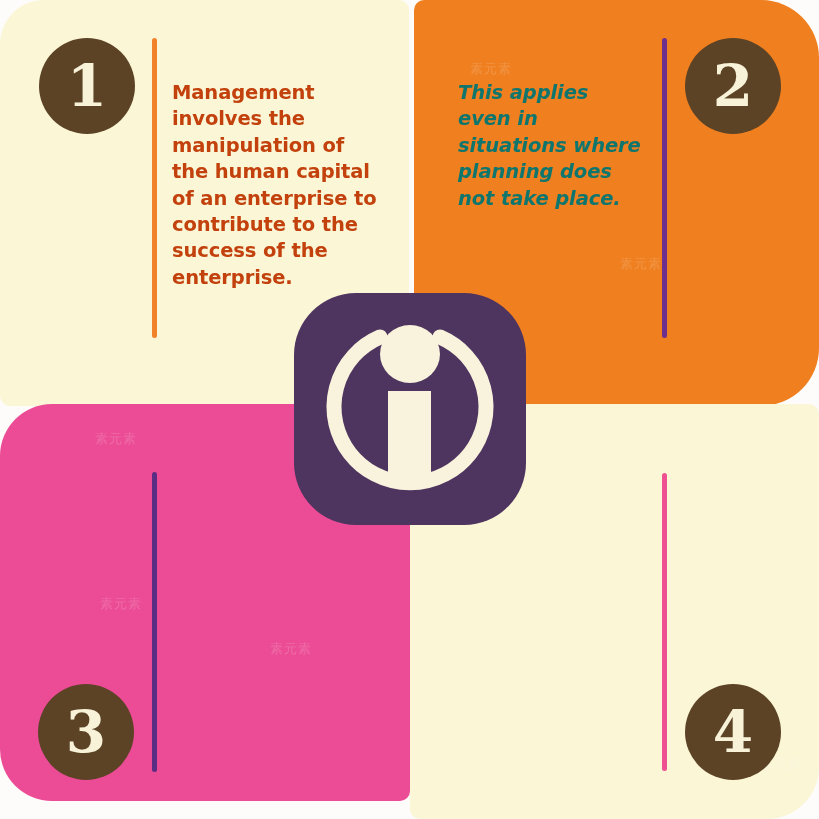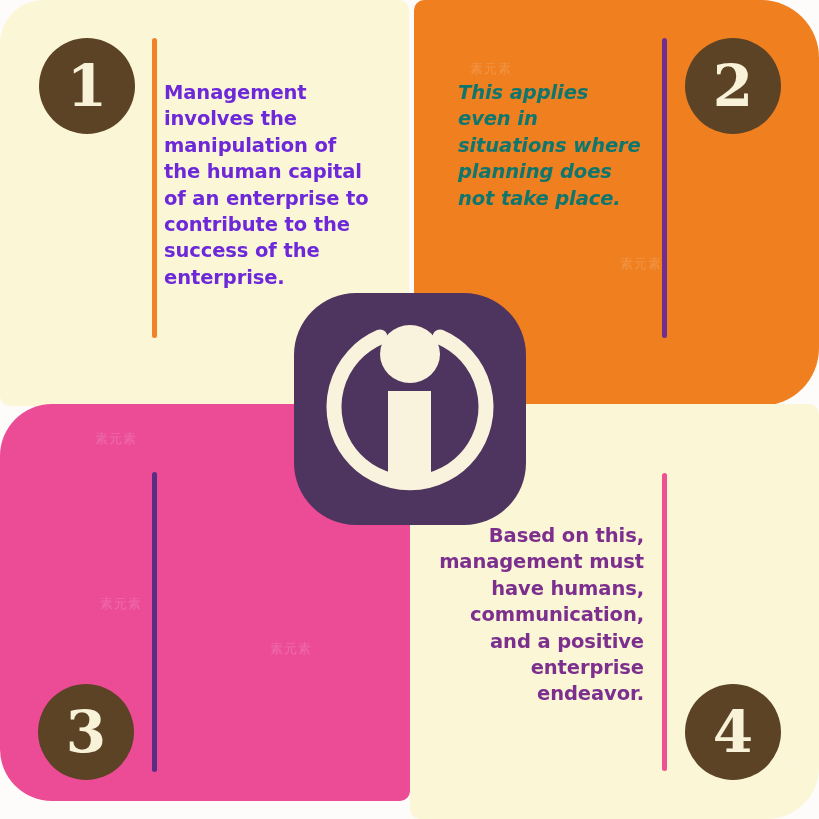--- a/index.html
+++ b/index.html
@@ -83,22 +83,22 @@
   .copy {
     position: absolute;
     font-family: "DejaVu Sans", sans-serif;
     font-weight: bold;
     font-size: 19.5px;
     line-height: 26.4px;
     letter-spacing: -0.1px;
     white-space: pre-line;
   }
   #copy-1 {
-    left: 164px; top: 80px; width: 210px;
-    color: #6d28d9; text-align: left;
+    left: 172px; top: 80px; width: 210px;
+    color: #c2410c; text-align: left;
   }
   #copy-2 {
     left: 458px; top: 80px; width: 186px;
     color: #0f766e; text-align: left; font-style: italic;
   }
   #copy-3 {
     left: 170px; top: 548px; width: 220px;
     color: #fdf4ee; text-align: left;
   }
   #copy-4 {
@@ -144,21 +144,20 @@
   <div class="wm" style="left:100px; top:595px;">素元素</div>
   <div class="wm" style="left:760px; top:755px;">素元素</div>
 
   <div class="rule" id="rule-1"></div>
   <div class="rule" id="rule-2"></div>
   <div class="rule" id="rule-3"></div>
   <div class="rule" id="rule-4"></div>
 
   <div class="copy" id="copy-1">Management involves the manipulation of the human capital of an enterprise to contribute to the success of the enterprise.</div>
   <div class="copy" id="copy-2">This applies even in situations where planning does not take place.</div>
-  <div class="copy" id="copy-4">Based on this, management must have humans, communication, and a positive enterprise endeavor.</div>
 
   <div class="badge" id="badge-1">1</div>
   <div class="badge" id="badge-2">2</div>
   <div class="badge" id="badge-3">3</div>
   <div class="badge" id="badge-4">4</div>
 
   <div id="info-tile">
     <svg width="232" height="232" viewBox="0 0 232 232">
 
       <path d="M 86 44

